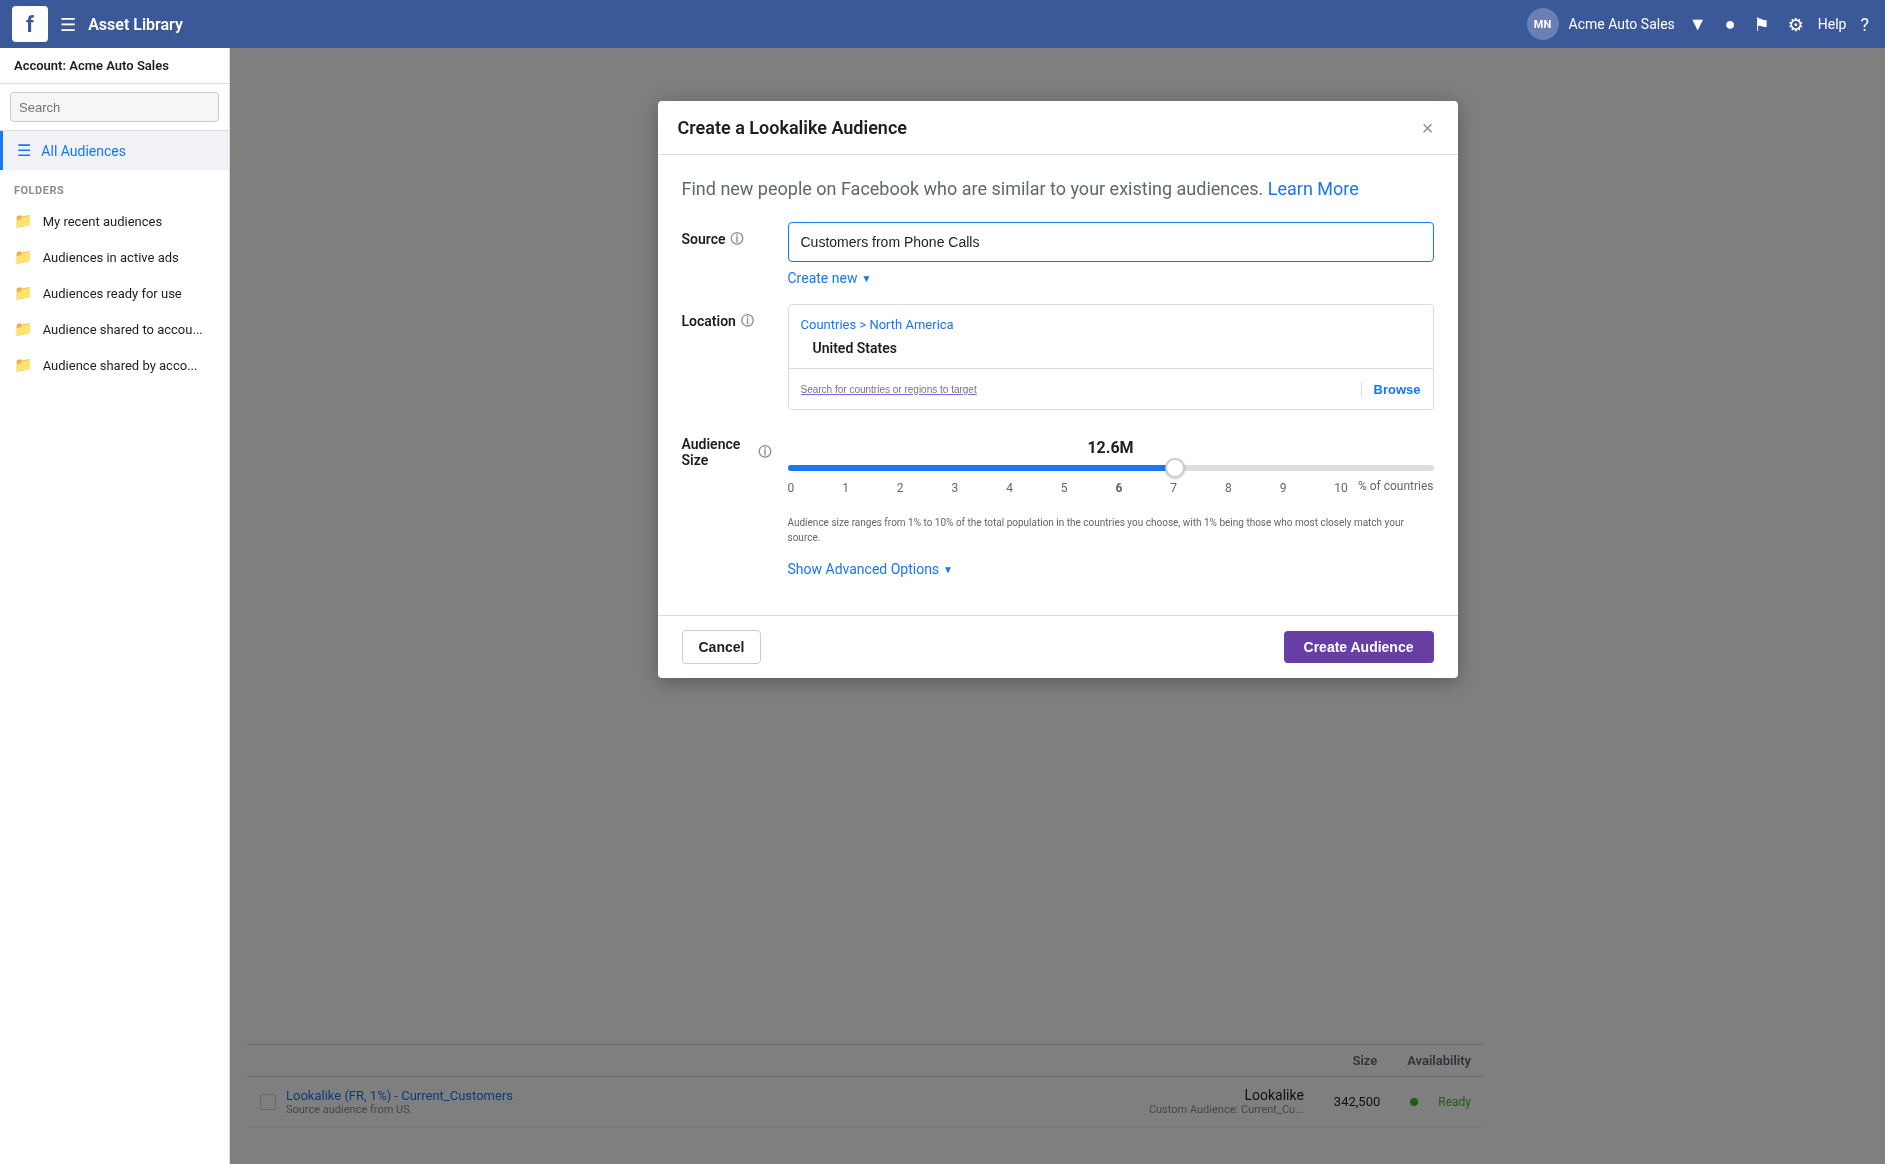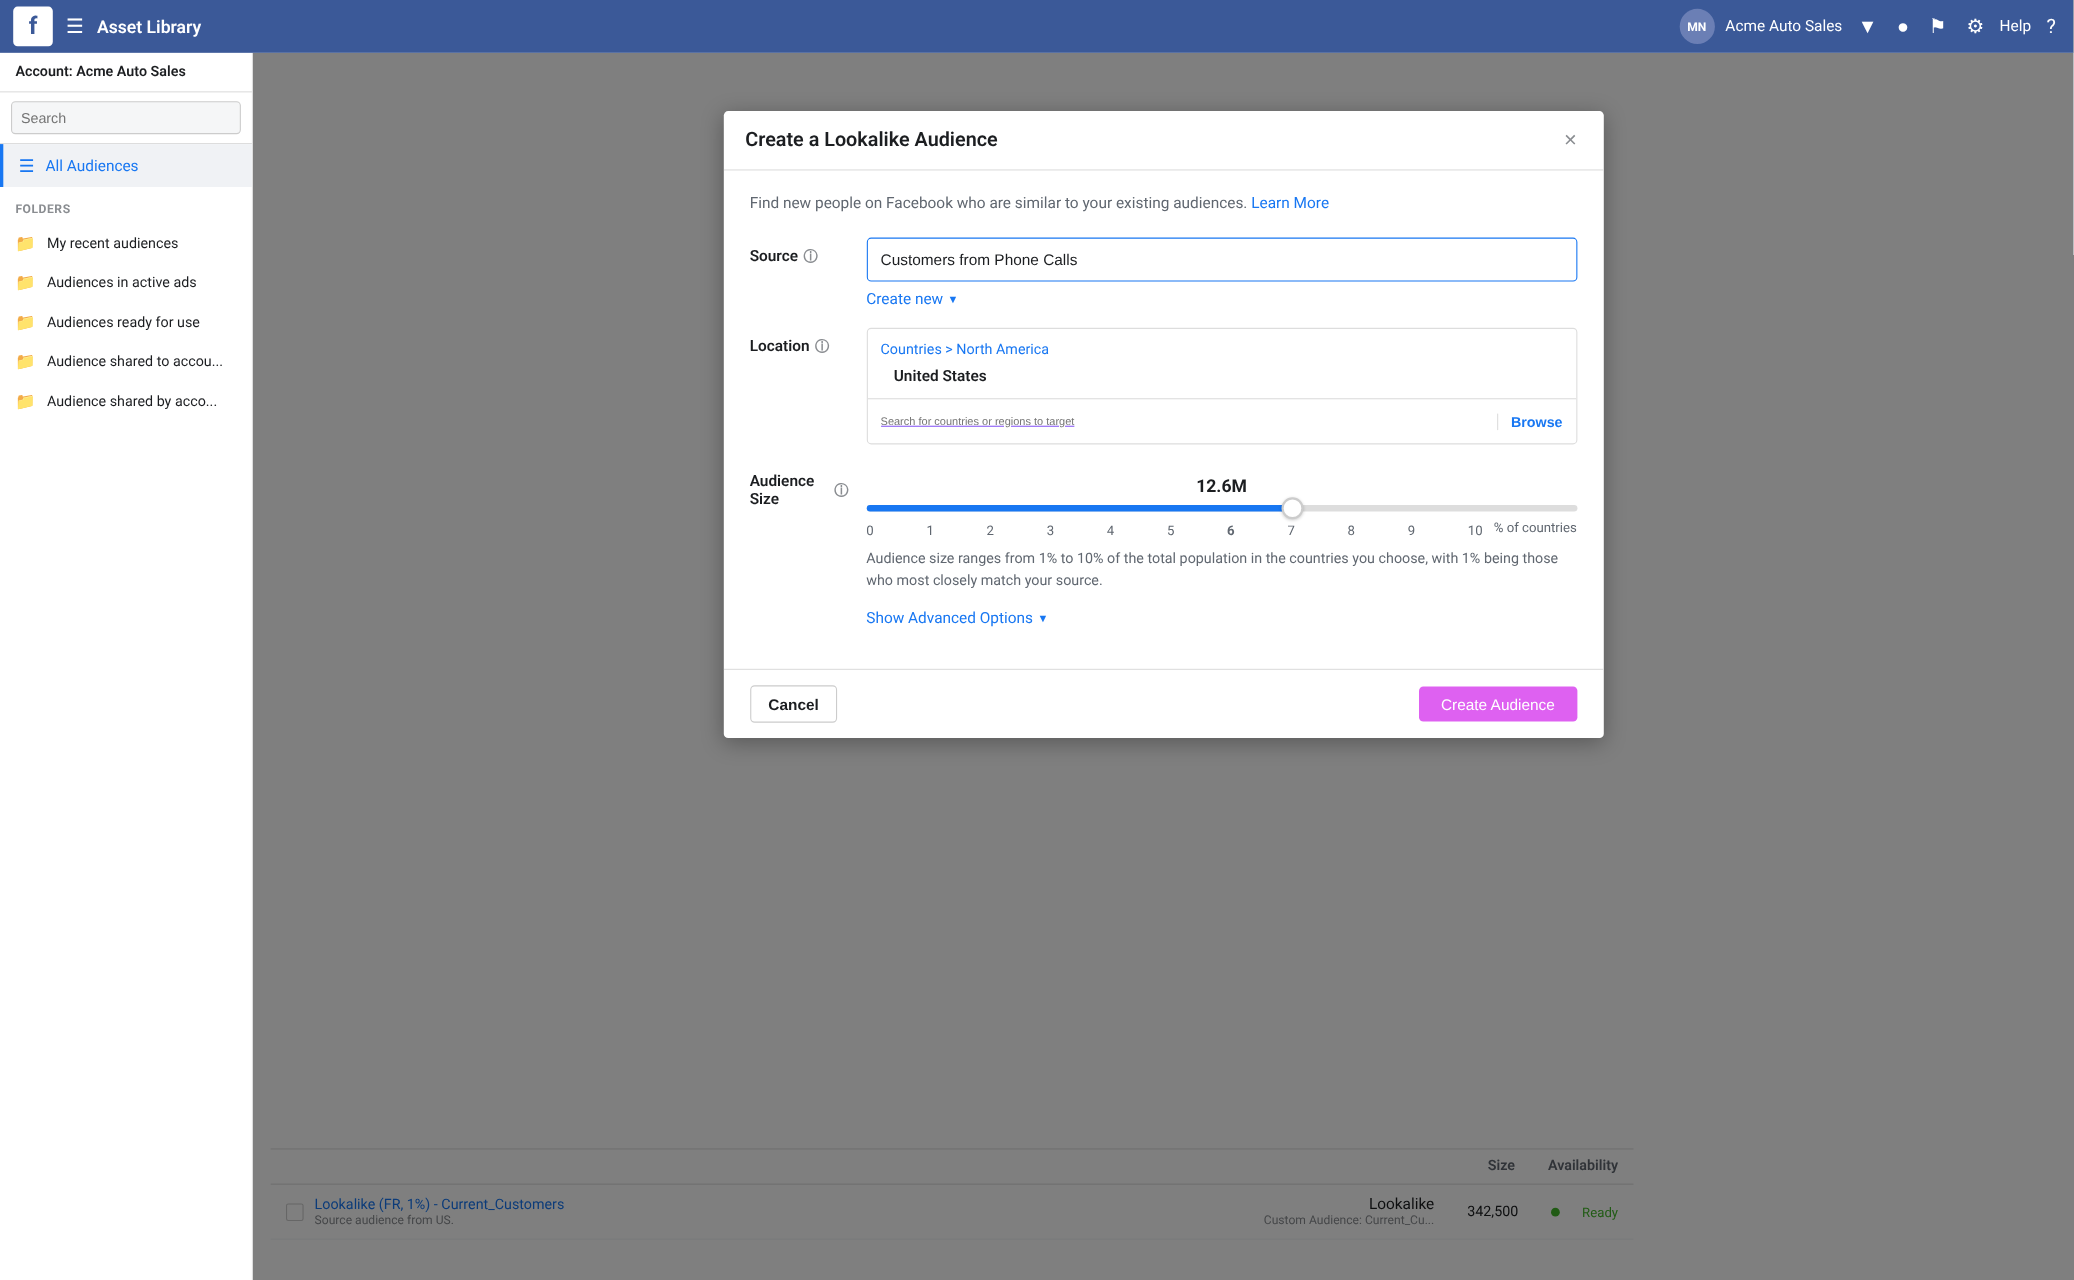--- a/index.html
+++ b/index.html
@@ -301,21 +301,21 @@
       cursor: pointer;
       background: none;
       border: none;
       padding: 0 4px;
       line-height: 1;
     }
     .modal-body {
       padding: 20px 24px;
     }
     .modal-intro {
-      font-size: 14px;
+      font-size: 18px;
       color: #606770;
       margin-bottom: 20px;
       line-height: 1.5;
     }
     .modal-intro a {
       color: #1877f2;
       text-decoration: none;
     }
 
     
@@ -480,24 +480,24 @@
       color: #606770;
       text-align: right;
     }
     .slider-labels-row {
       display: flex;
       justify-content: space-between;
       align-items: center;
       margin-top: 2px;
     }
     .audience-size-desc {
-      font-size: 13px;
+      font-size: 10px;
       color: #606770;
       line-height: 1.5;
-      margin-top: 10px;
+      margin-top: 20px;
     }
     .show-advanced {
       display: inline-flex;
       align-items: center;
       gap: 4px;
       color: #1877f2;
       font-size: 14px;
       cursor: pointer;
       margin-top: 16px;
     }
@@ -520,24 +520,24 @@
       background: #fff;
       font-size: 14px;
       font-weight: 600;
       color: #1c1e21;
       cursor: pointer;
     }
     .btn-create {
       padding: 8px 20px;
       border: none;
       border-radius: 4px;
-      background: #d946ef;
+      background: #4c1d95;
       color: #fff;
       font-size: 14px;
-      font-weight: 400;
+      font-weight: 700;
       cursor: pointer;
       opacity: 0.85;
     }
   </style>
 </head>
 <body>
 
 <div class="top-nav">
   <div class="fb-logo">f</div>
   <span class="nav-hamburger">☰</span>

